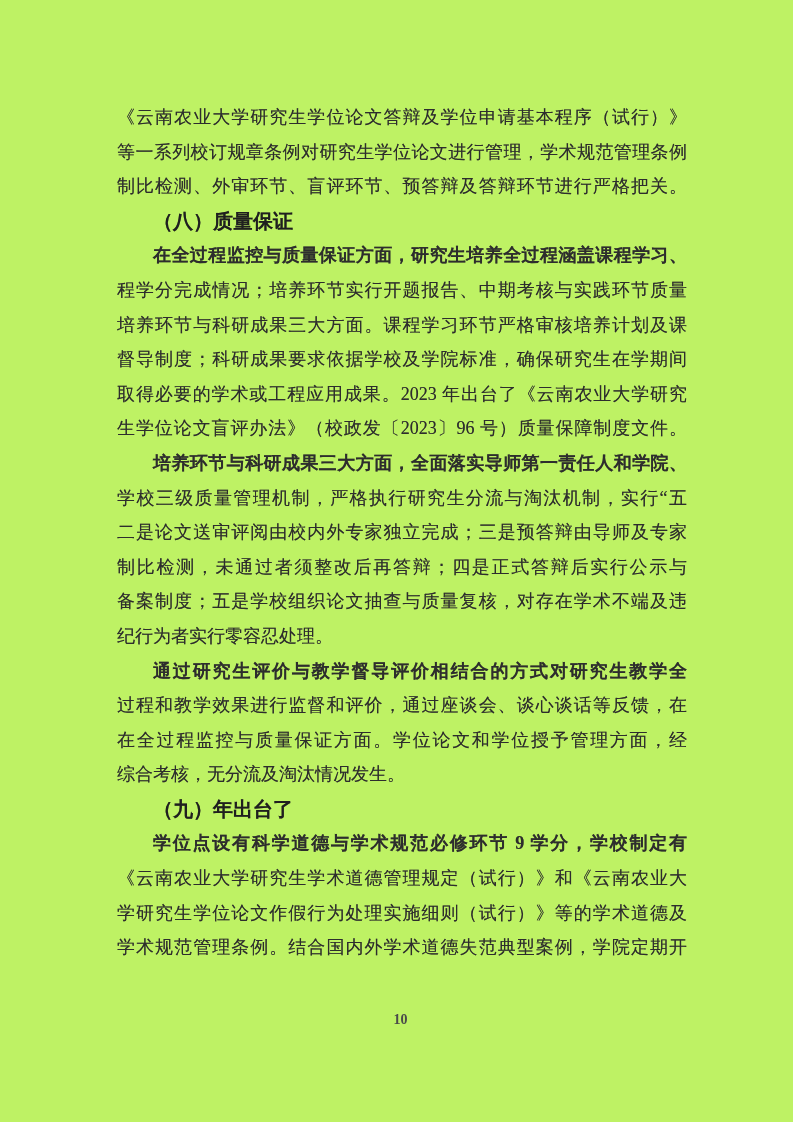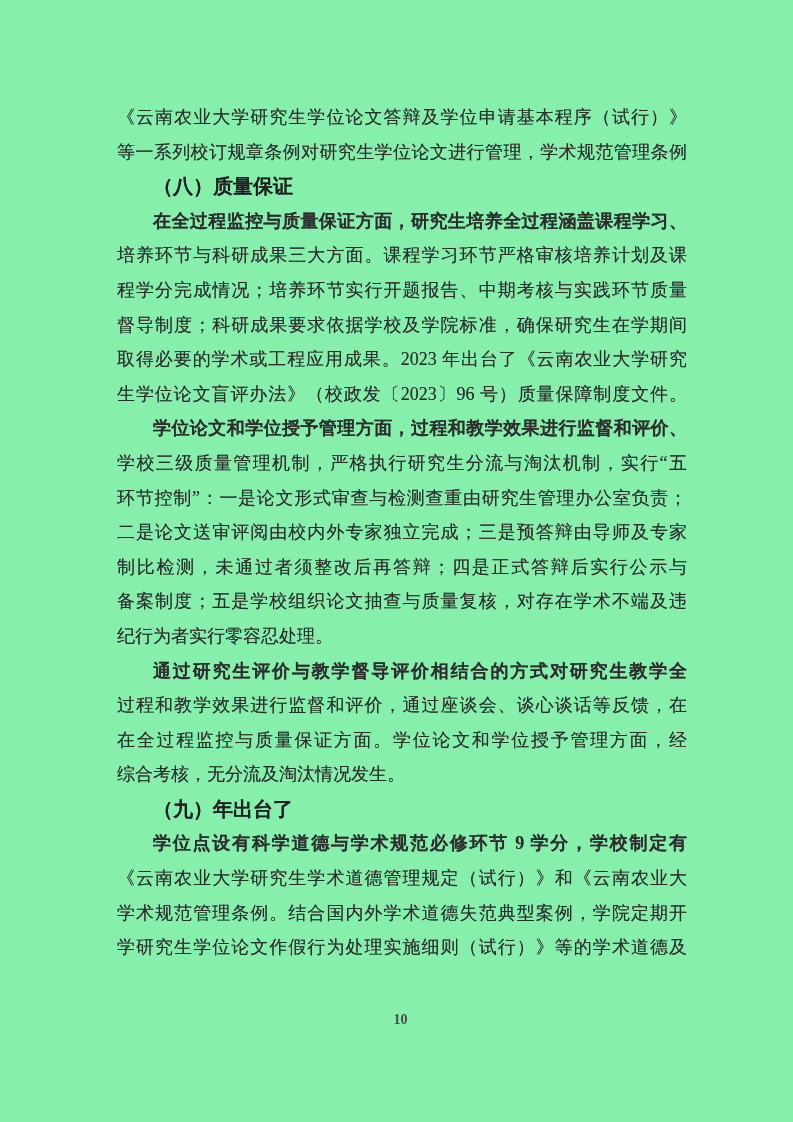--- a/index.html
+++ b/index.html
@@ -4,21 +4,21 @@
 <style>
   html, body {
     margin: 0;
     padding: 0;
     background: #ffffff;
   }
   .page {
     position: relative;
     width: 793px;
     height: 1122px;
-    background: #86efac;
+    background: #bef264;
     overflow: hidden;
     font-family: "Liberation Serif", "DejaVu Serif", serif;
     color: #2d2d2d;
   }
   .content {
     position: absolute;
     left: 117px;
     top: 100px;
     width: 570px;
   }
@@ -62,46 +62,46 @@
   }
 </style>
 </head>
 <body>
 
 <div class="page">
   <div class="content">
 
     <div class="ln">《云南农业大学研究生学位论文答辩及学位申请基本程序（试行）》</div>
     <div class="ln">等一系列校订规章条例对研究生学位论文进行管理，学术规范管理条例</div>
+    <div class="ln">制比检测、外审环节、盲评环节、预答辩及答辩环节进行严格把关。</div>
 
     <div class="heading">（八）质量保证</div>
 
     <div class="ln first">在全过程监控与质量保证方面，研究生培养全过程涵盖课程学习、</div>
+    <div class="ln">程学分完成情况；培养环节实行开题报告、中期考核与实践环节质量</div>
     <div class="ln">培养环节与科研成果三大方面。课程学习环节严格审核培养计划及课</div>
-    <div class="ln">程学分完成情况；培养环节实行开题报告、中期考核与实践环节质量</div>
     <div class="ln">督导制度；科研成果要求依据学校及学院标准，确保研究生在学期间</div>
     <div class="ln">取得必要的学术或工程应用成果。2023 年出台了《云南农业大学研究</div>
     <div class="ln">生学位论文盲评办法》（校政发〔2023〕96 号）质量保障制度文件。</div>
 
-    <div class="ln first">学位论文和学位授予管理方面，过程和教学效果进行监督和评价、</div>
+    <div class="ln first">培养环节与科研成果三大方面，全面落实导师第一责任人和学院、</div>
     <div class="ln">学校三级质量管理机制，严格执行研究生分流与淘汰机制，实行“五</div>
-    <div class="ln">环节控制”：一是论文形式审查与检测查重由研究生管理办公室负责；</div>
     <div class="ln">二是论文送审评阅由校内外专家独立完成；三是预答辩由导师及专家</div>
     <div class="ln">制比检测，未通过者须整改后再答辩；四是正式答辩后实行公示与</div>
     <div class="ln">备案制度；五是学校组织论文抽查与质量复核，对存在学术不端及违</div>
     <div class="ln endp">纪行为者实行零容忍处理。</div>
 
     <div class="ln first">通过研究生评价与教学督导评价相结合的方式对研究生教学全</div>
     <div class="ln">过程和教学效果进行监督和评价，通过座谈会、谈心谈话等反馈，在</div>
     <div class="ln">在全过程监控与质量保证方面。学位论文和学位授予管理方面，经</div>
     <div class="ln endp">综合考核，无分流及淘汰情况发生。</div>
 
     <div class="heading">（九）年出台了</div>
 
     <div class="ln first">学位点设有科学道德与学术规范必修环节 9 学分，学校制定有</div>
     <div class="ln">《云南农业大学研究生学术道德管理规定（试行）》和《云南农业大</div>
+    <div class="ln">学研究生学位论文作假行为处理实施细则（试行）》等的学术道德及</div>
     <div class="ln">学术规范管理条例。结合国内外学术道德失范典型案例，学院定期开</div>
-    <div class="ln">学研究生学位论文作假行为处理实施细则（试行）》等的学术道德及</div>
 
   </div>
 
   <div class="page-number">10</div>
 </div>
 
 </body></html>

